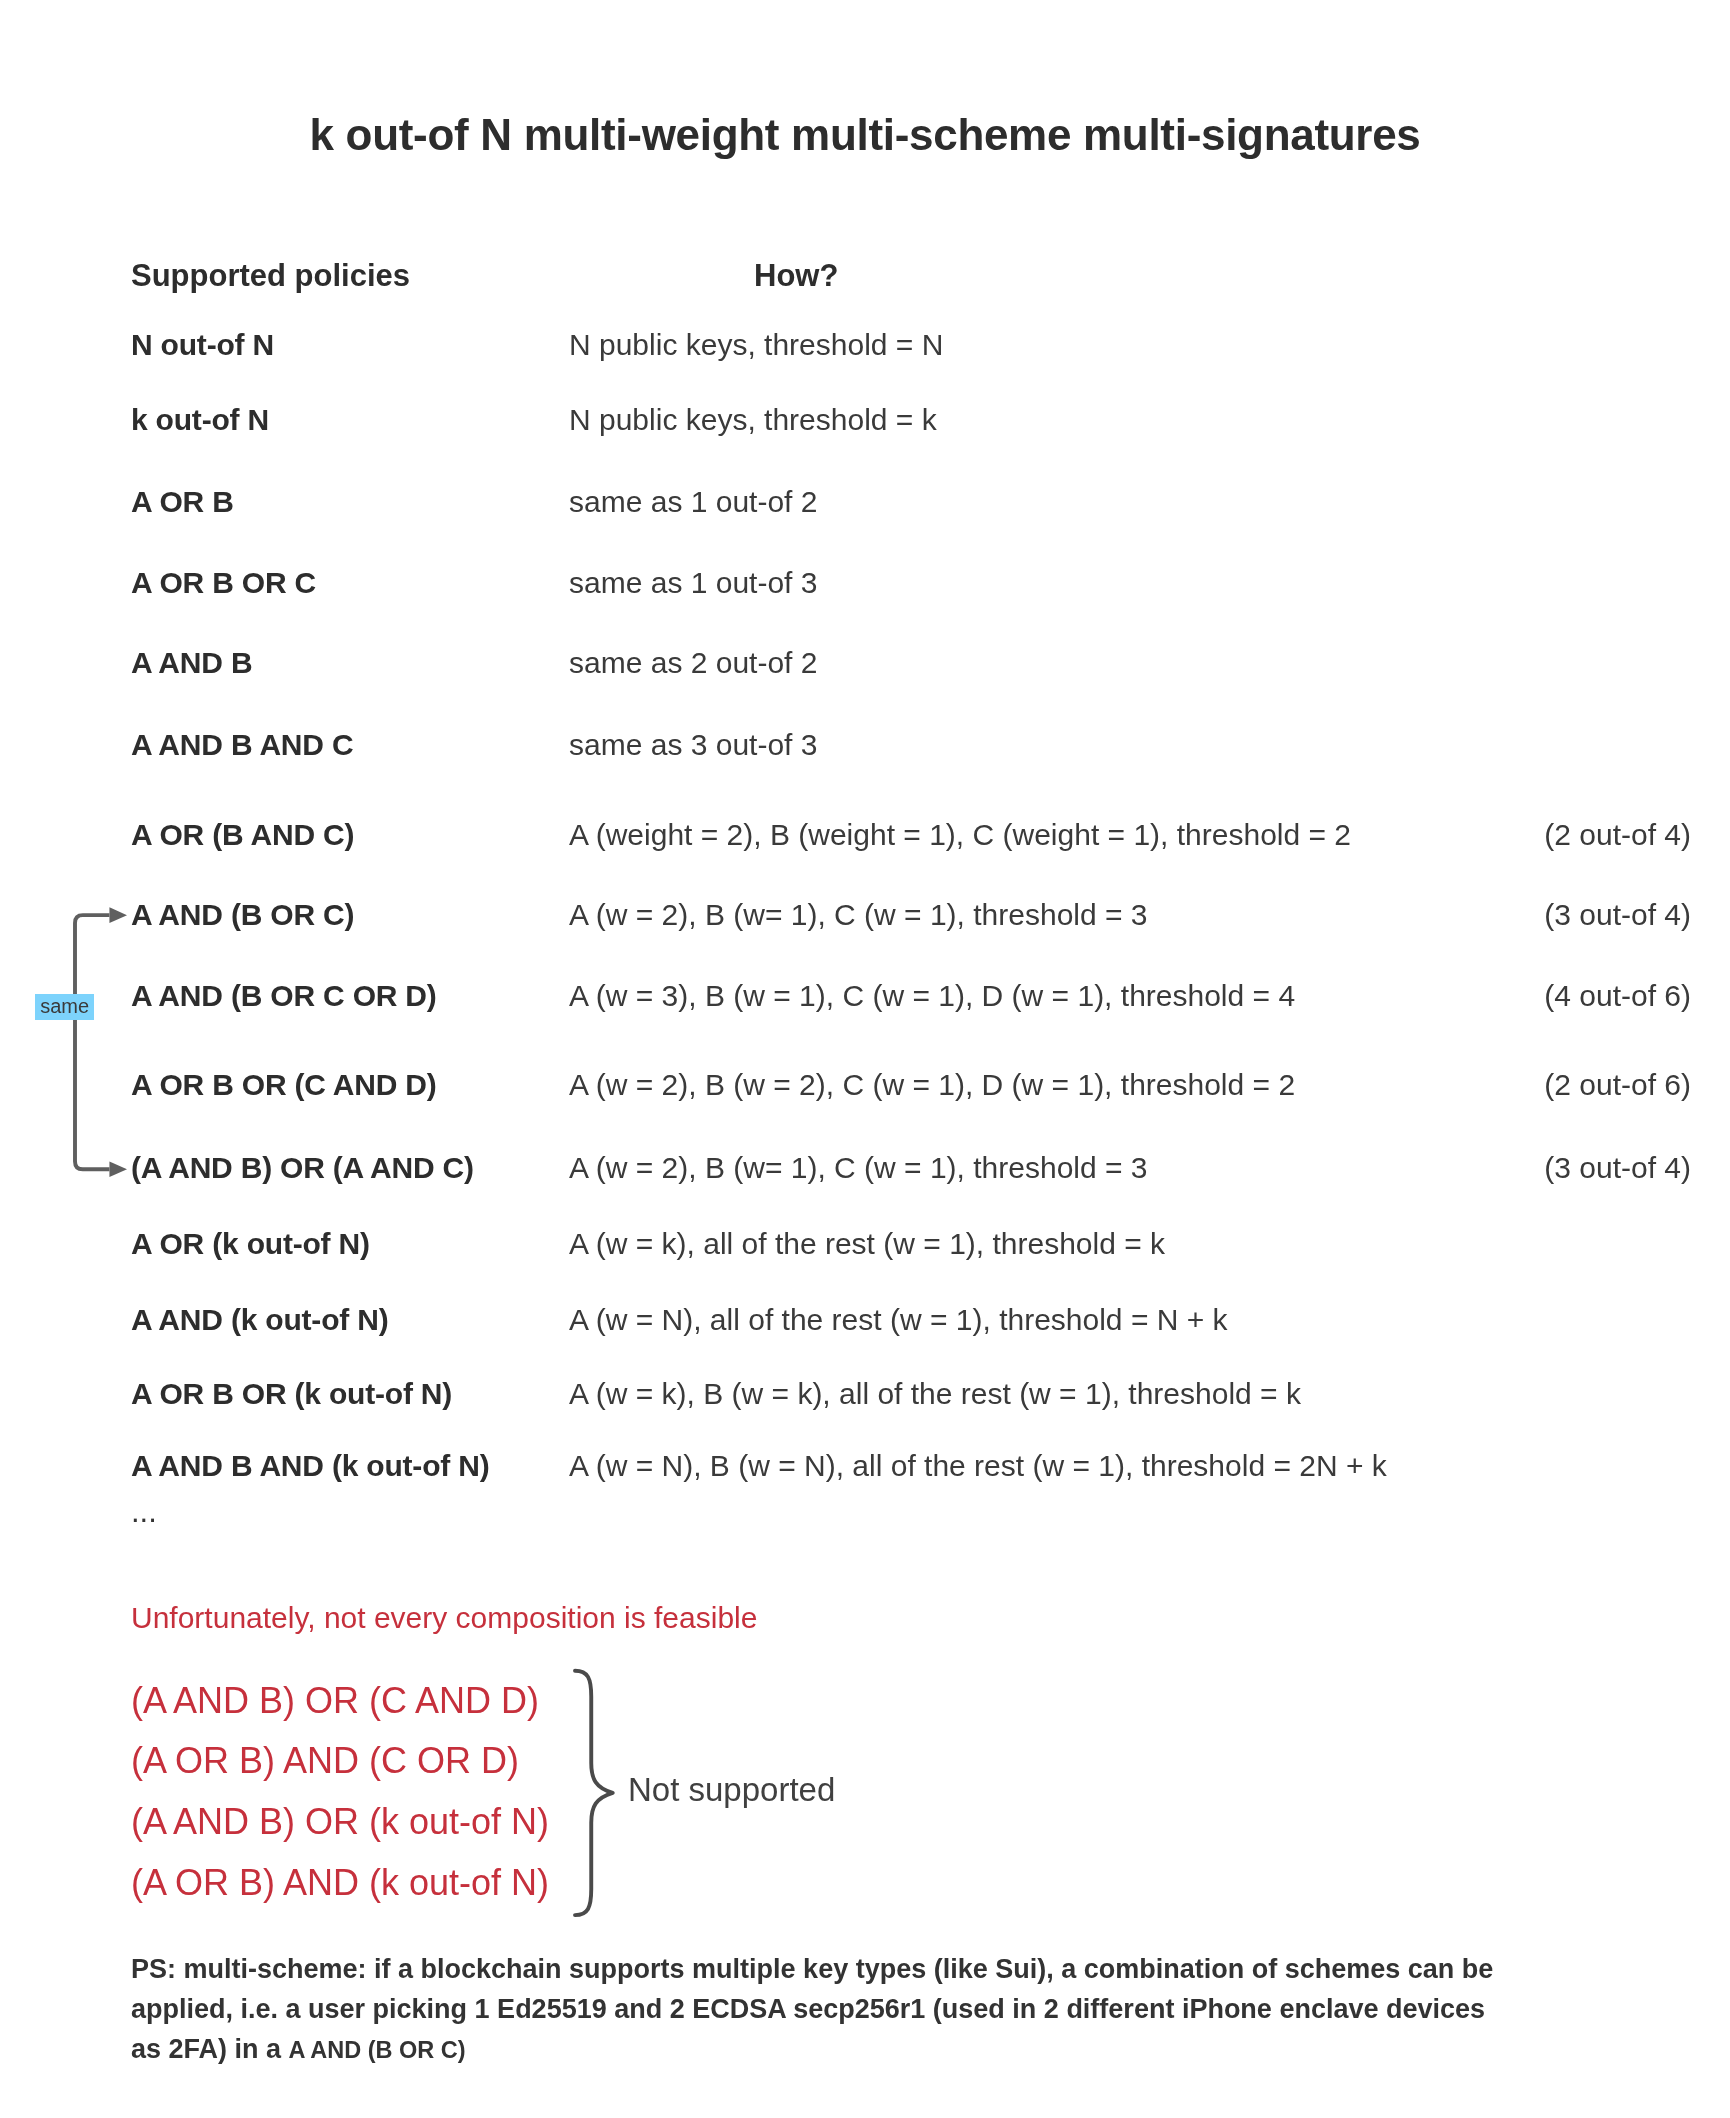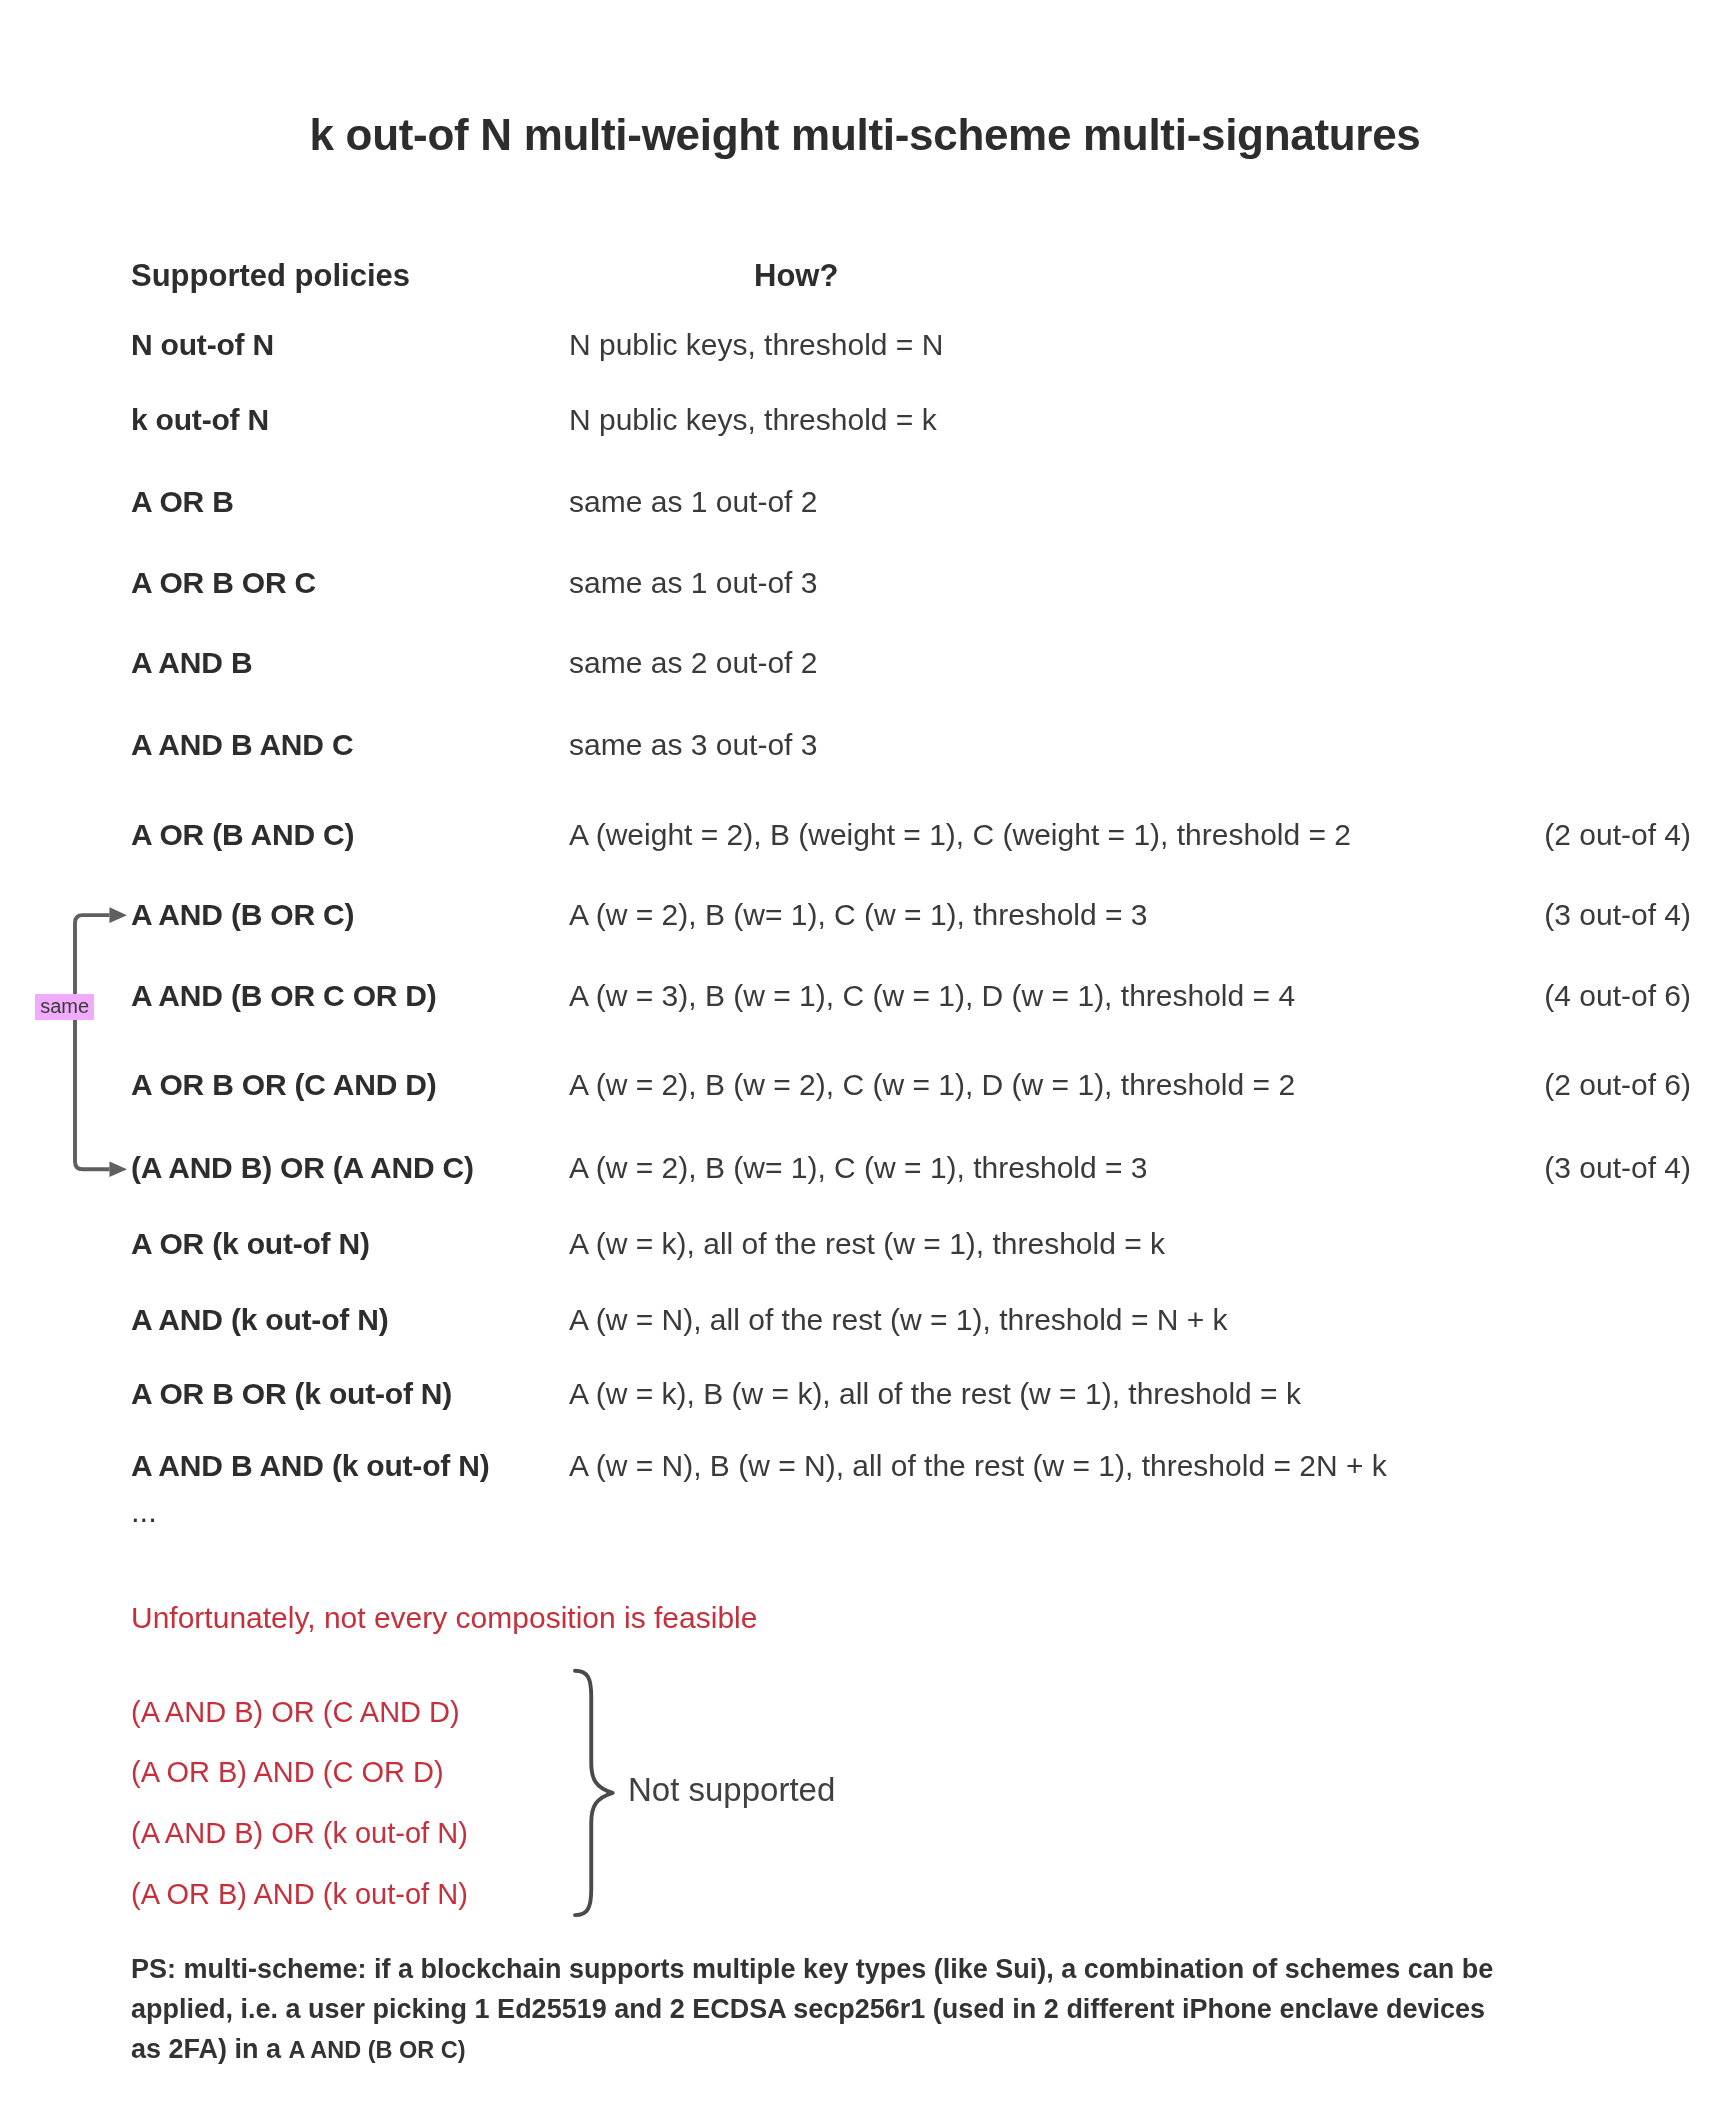--- a/index.html
+++ b/index.html
@@ -28,29 +28,29 @@
   .trow{position:absolute; left:131px; right:39px; height:38px; line-height:38px; white-space:nowrap;}
   .policy{position:absolute; left:0; font-size:30px; font-weight:bold; color:#2d2d2d; letter-spacing:-0.2px;}
   .how{position:absolute; left:438px; font-size:30px; color:#3a3a3a;}
   .note{position:absolute; right:0; font-size:30px; color:#3a3a3a;}
 
   .ellipsis-row{position:absolute; left:131px; top:1494px; font-size:31px; color:#333;}
 
   .same-svg{position:absolute; left:36px; top:901px;}
   .same-label{
     position:absolute; left:35px; top:994px;
-    background:#f0abfc; padding:1.3px 5.2px;
+    background:#7dd3fc; padding:1.3px 5.2px;
     font-size:20px; color:#3a3a3a;
   }
 
   .red-heading{
     position:absolute; left:131px; top:1601px;
     font-size:30px; color:#c6303c;
   }
-  .red-item{position:absolute; left:131px; font-size:29px; color:#c6303c; white-space:nowrap;margin-top:16px;}
+  .red-item{position:absolute; left:131px; font-size:36px; color:#c6303c; white-space:nowrap;}
   .brace-svg{position:absolute; left:562px; top:1665px;}
   .not-supported{
     position:absolute; left:628px; top:1771px;
     font-size:33px; color:#404040;
   }
 
   .ps{
     position:absolute; left:131px; top:1949px; width:1541px;
     font-size:27px; line-height:40px; color:#333333;
   }

